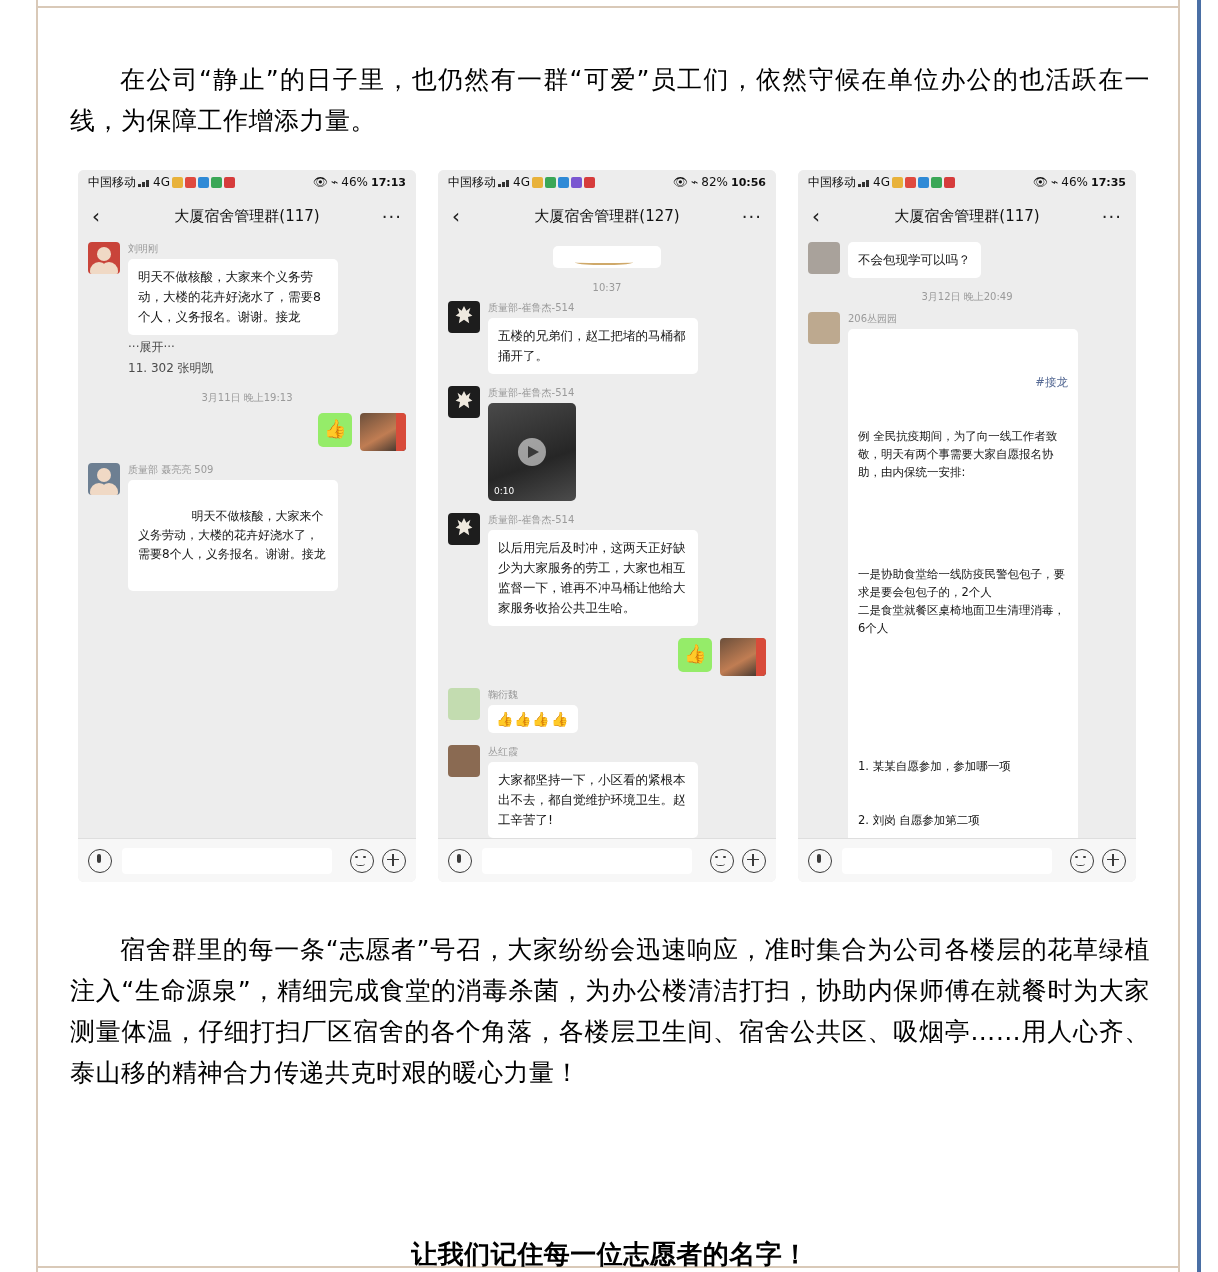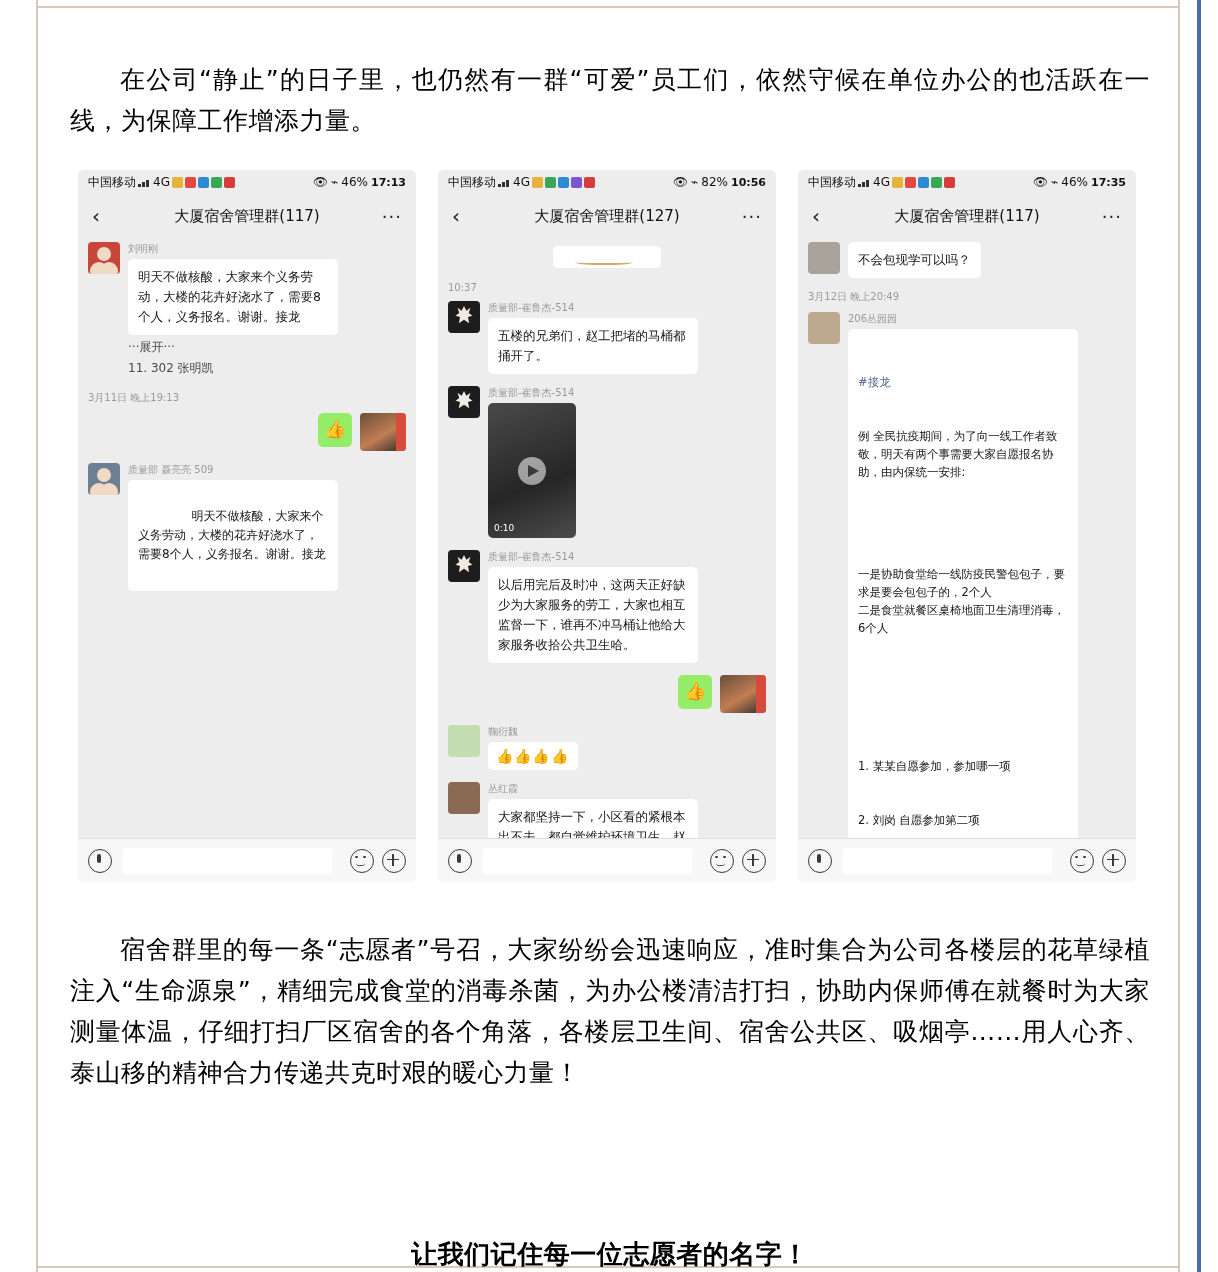--- a/index.html
+++ b/index.html
@@ -160,20 +160,21 @@
 
   .chat {
     position: relative;
     height: 610px;
     background: #ededed;
     padding: 4px 10px 0 10px;
     box-sizing: border-box;
     overflow: hidden;
   }
   .ts {
+    text-align: center;
     font-size: 10px;
     color: #9a9a9a;
     margin: 10px 0 8px 0;
   }
   .msg {
     display: flex;
     margin-bottom: 12px;
     align-items: flex-start;
   }
   .msg.right { justify-content: flex-end; }
@@ -238,21 +239,21 @@
   }
   .thumbs {
     background: #ffffff;
     border-radius: 5px;
     padding: 6px 8px;
     font-size: 14px;
     letter-spacing: 1px;
   }
   .video-bubble {
     width: 88px;
-    height: 135px;
+    height: 98px;
     border-radius: 5px;
     background: linear-gradient(160deg,#4a4a4a,#262626 60%,#4c4c4c);
     position: relative;
     overflow: hidden;
   }
   .video-bubble .play {
     position: absolute;
     left: 50%; top: 50%;
     width: 28px; height: 28px;
     margin: -14px 0 0 -14px;
@@ -392,21 +393,21 @@
     content: "";
     position: absolute;
     left: 4px; top: 9px;
     width: 12px; height: 1.8px;
     background: #3a3a3a;
   }
   .list-bubble {
     font-size: 12.5px;
     line-height: 20px;
   }
-  .tag { color: #576b95; }
+  .tag { color: #576b95; text-align: right; }
 </style>
 </head>
 <body>
 
 <div class="page">
   <div class="frame-left"></div>
   <div class="frame-right"></div>
   <div class="frame-accent"></div>
   <div class="frame-top"></div>
   <div class="frame-bottom"></div>

